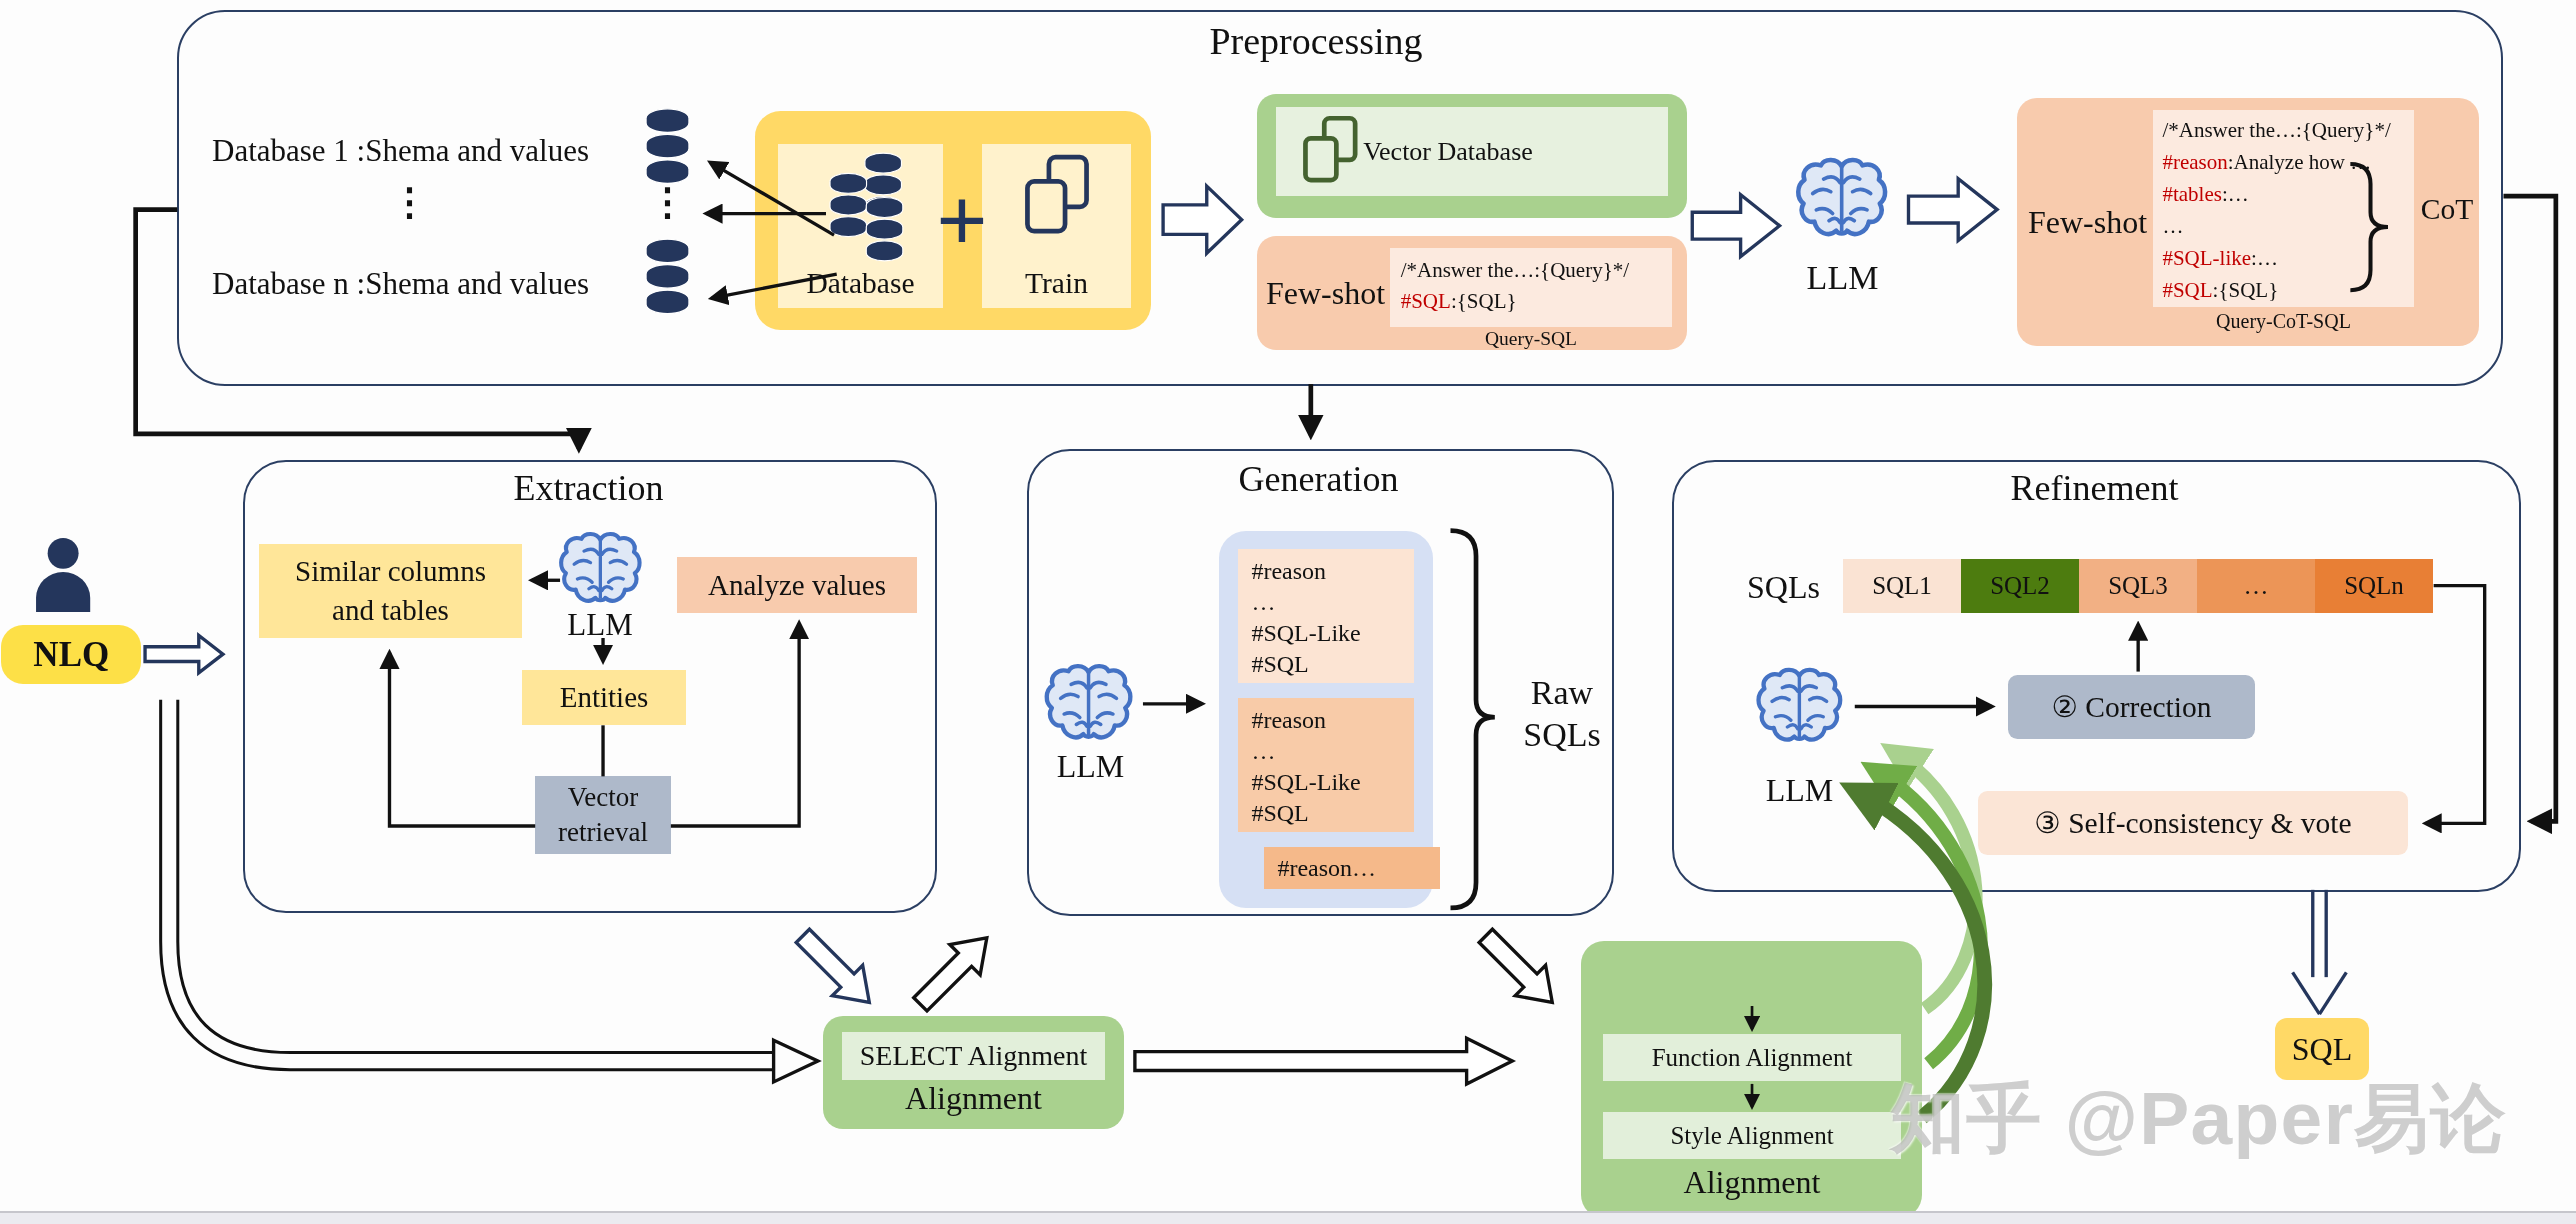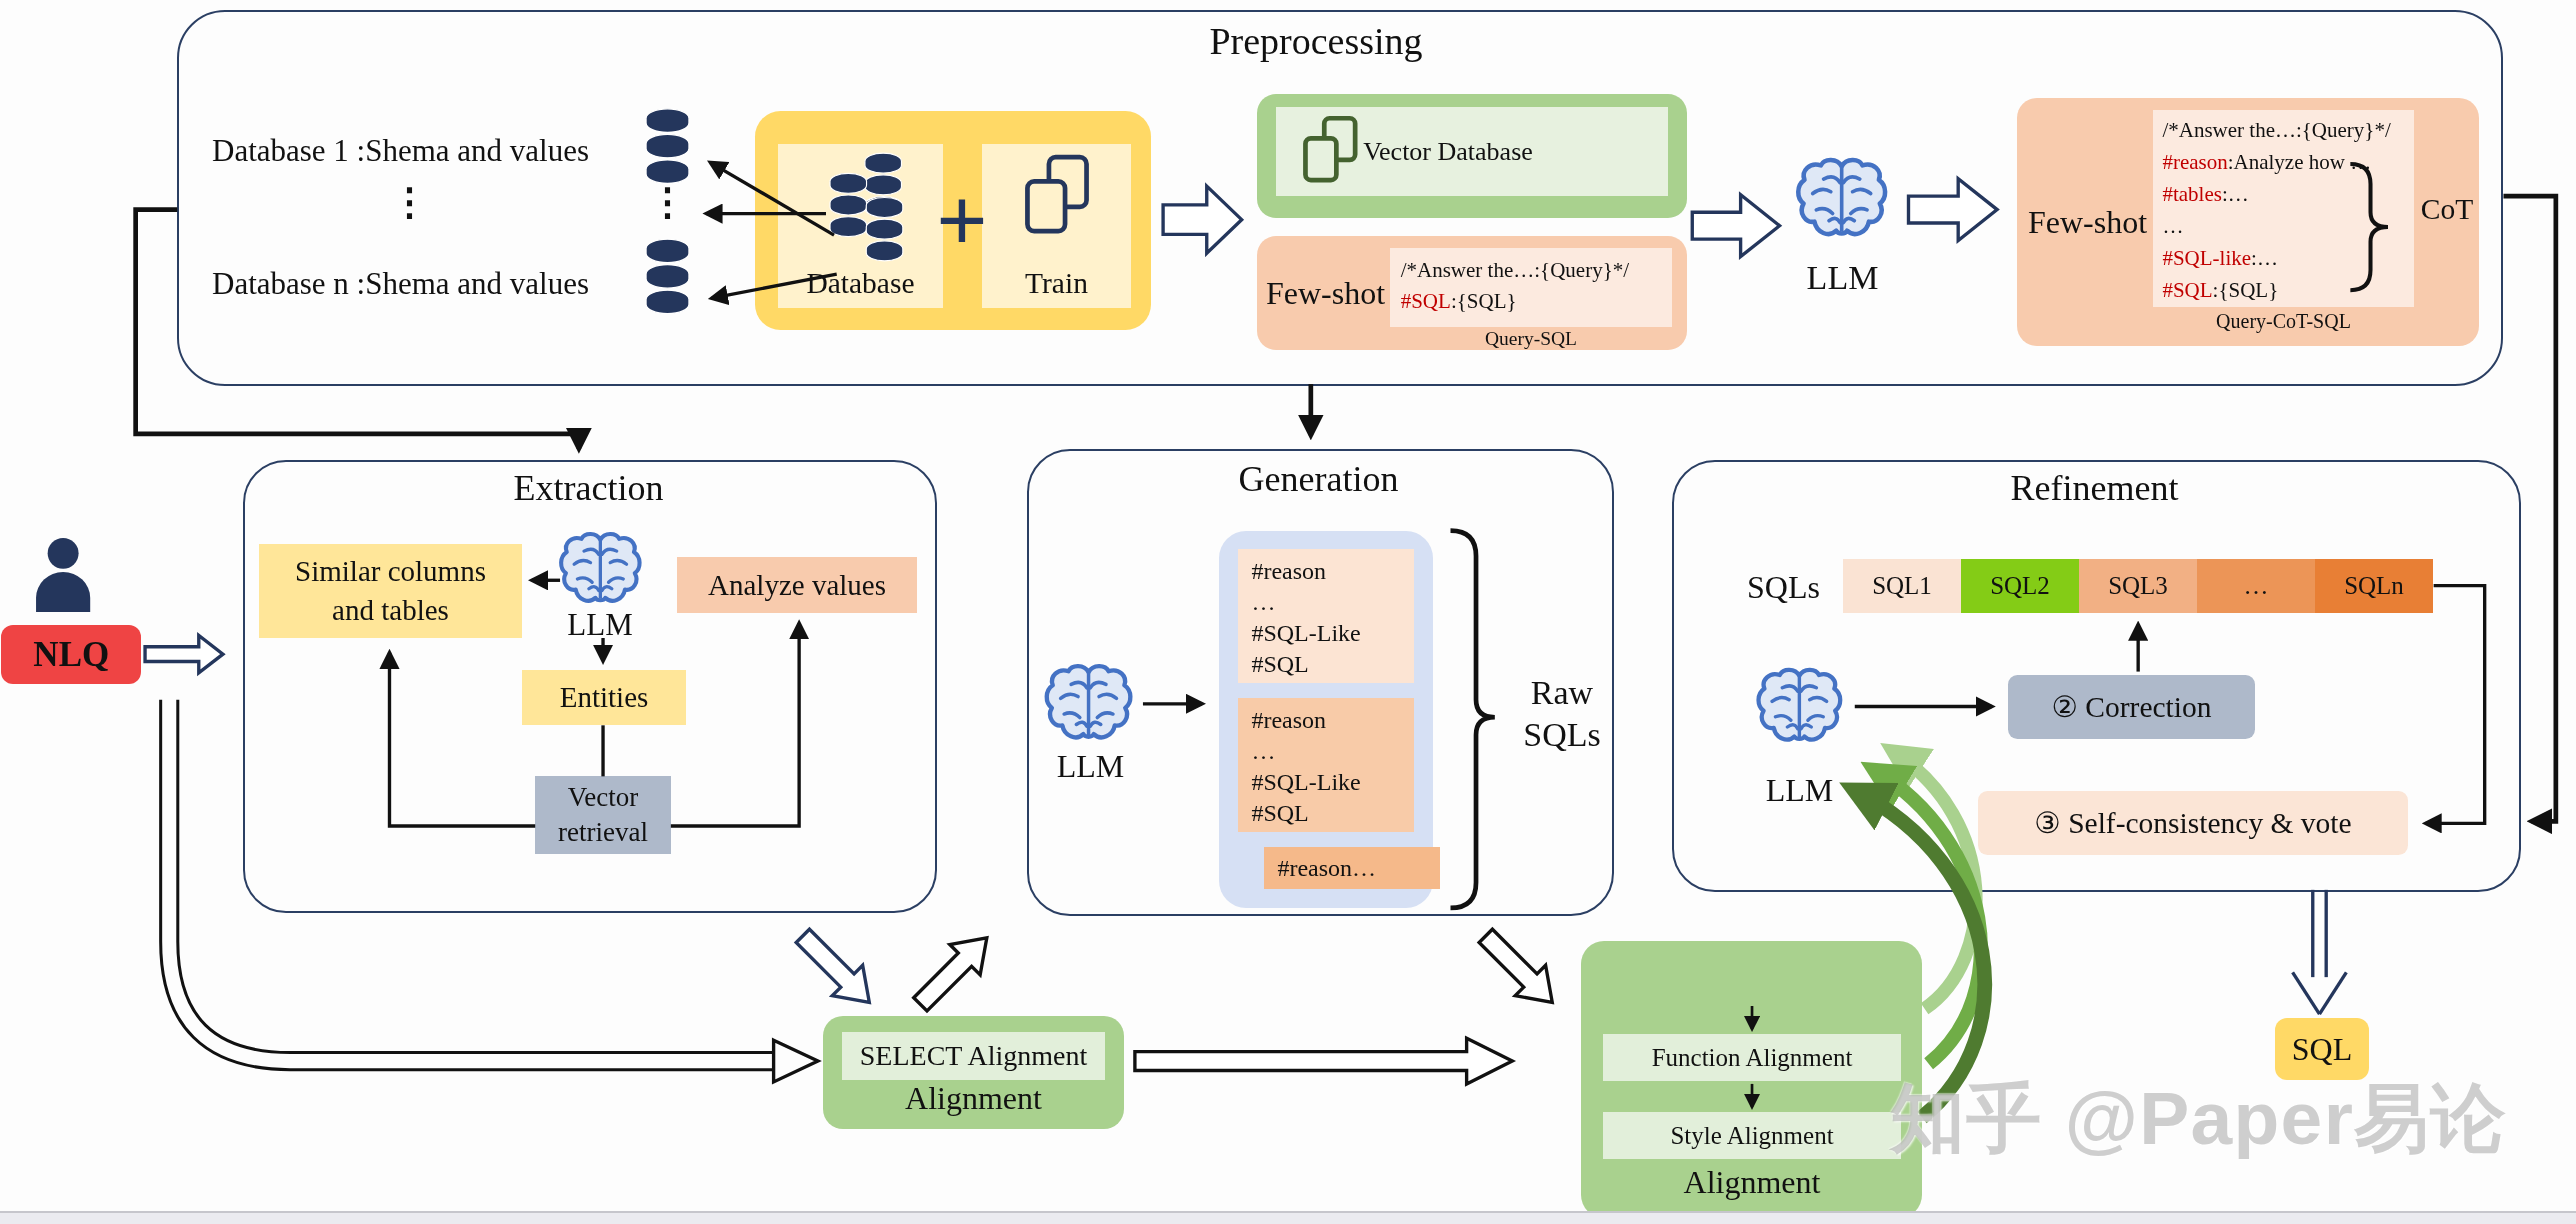--- a/index.html
+++ b/index.html
@@ -78,21 +78,21 @@
     <div>and tables</div>
   </div>
   <div class="b c" style="left:553px;top:607px;width:94px;font-size:31px">LLM</div>
   <div class="b c" style="left:677px;top:557px;width:240px;height:56px;background:#F8CBAD;font-size:29px">Analyze values</div>
   <div class="b c" style="left:522px;top:670px;width:164px;height:55px;background:#FFE699;font-size:29px">Entities</div>
   <div class="b col" style="left:535px;top:776px;width:136px;height:78px;background:#AEB9CA;font-size:27px;line-height:1.3">
     <div>Vector</div>
     <div>retrieval</div>
   </div>
 
-  <div class="b c" style="left:1.3px;top:625px;width:140px;height:59px;background:#ef4444;border-radius:12px;font-size:35px;font-weight:600">NLQ</div>
+  <div class="b c" style="left:1.3px;top:625px;width:140px;height:59px;background:#fde047;border-radius:22px;font-size:35px;font-weight:600">NLQ</div>
 
   <div class="b c" style="left:1040px;top:748px;width:101px;font-size:32px">LLM</div>
   <div class="b" style="left:1219px;top:531px;width:214px;height:377px;background:#D6E0F4;border-radius:27px"></div>
   <div class="b" style="left:1238px;top:549px;width:176px;height:134px;background:#FCE4D3;padding:6.7px 13.4px;font-size:24px;line-height:31px">
     <div>#reason</div>
     <div>…</div>
     <div>#SQL-Like</div>
     <div>#SQL</div>
   </div>
   <div class="b" style="left:1238px;top:698px;width:176px;height:134px;background:#F8CBA8;padding:6.7px 13.4px;font-size:24px;line-height:31px">
@@ -104,21 +104,21 @@
   <div class="b" style="left:1264px;top:847px;width:176px;height:42px;background:#F5B98A;display:flex;align-items:center;padding-left:13.4px;font-size:24px">
     <div>#reason…</div>
   </div>
   <div class="b" style="left:1498px;top:672px;width:128px;text-align:center;font-size:34px;line-height:42px">
     <div>Raw</div>
     <div>SQLs</div>
   </div>
 
   <div class="b c" style="left:1730px;top:561px;width:107px;height:52px;font-size:32px">SQLs</div>
   <div class="b c" style="left:1843px;top:559px;width:118px;height:54px;background:#fae3d3;font-size:25px">SQL1</div>
-  <div class="b c" style="left:1961px;top:559px;width:118px;height:54px;background:#84cc16;font-size:25px">SQL2</div>
+  <div class="b c" style="left:1961px;top:559px;width:118px;height:54px;background:#4d7c0f;font-size:25px">SQL2</div>
   <div class="b c" style="left:2079px;top:559px;width:118px;height:54px;background:#f2b084;font-size:25px">SQL3</div>
   <div class="b c" style="left:2197px;top:559px;width:118px;height:54px;background:#ec9557;font-size:25px">…</div>
   <div class="b c" style="left:2315px;top:559px;width:118px;height:54px;background:#e87f35;font-size:25px">SQLn</div>
   <div class="b c" style="left:2008px;top:675px;width:247px;height:64px;background:#AEB9CA;border-radius:9.4px;font-size:29.5px">② Correction</div>
   <div class="b c" style="left:1749px;top:772px;width:101px;font-size:32px">LLM</div>
   <div class="b c" style="left:1978px;top:791px;width:430px;height:64px;background:#FBE5D6;border-radius:9.4px;font-size:29.5px">③ Self-consistency &amp; vote</div>
 
   <div class="b" style="left:823px;top:1016px;width:301px;height:113px;background:#A9D18E;border-radius:20px"></div>
   <div class="b c" style="left:842px;top:1032px;width:263px;height:48px;background:#E2EFDA;font-size:28px">SELECT Alignment</div>
   <div class="b c" style="left:842px;top:1080px;width:263px;font-size:32px">Alignment</div>

